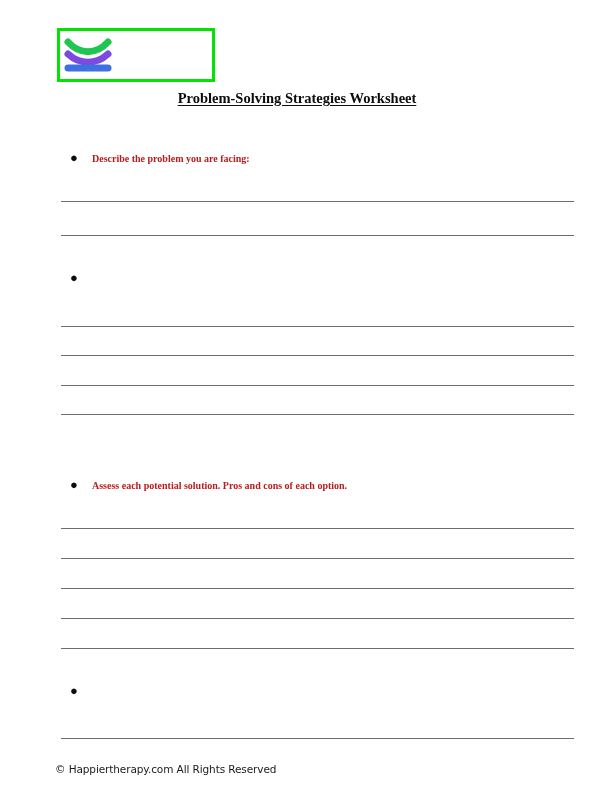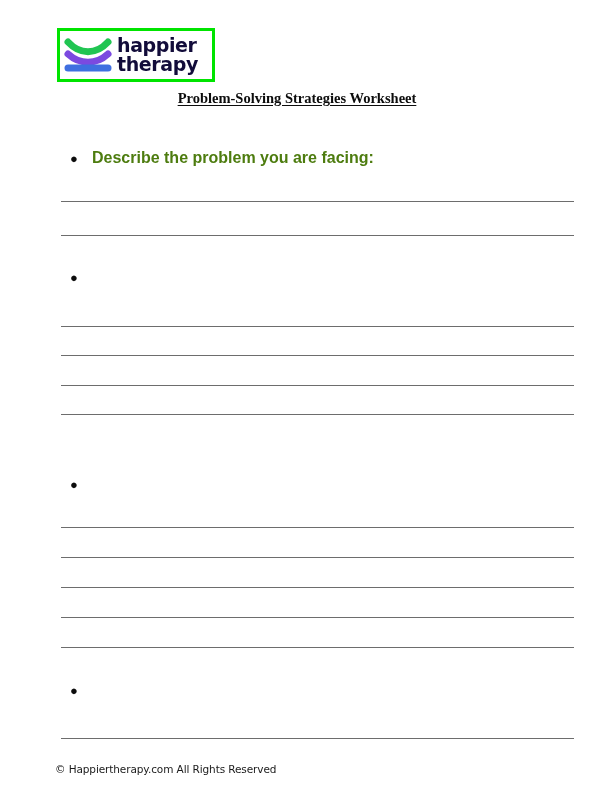--- a/index.html
+++ b/index.html
@@ -79,25 +79,25 @@
   }
   .bullet {
     width: 22px;
     flex: 0 0 22px;
     font-size: 13px;
     line-height: 16px;
     color: #0c0c0c;
     text-align: left;
   }
   .qtext {
-    font-family: Liberation Sans, sans-serif;
+    font-family: Liberation Serif, serif;
     font-weight: bold;
-    font-size: 16px;
+    font-size: 10px;
     line-height: 16px;
-    color: #4d7c0f;
+    color: #b91c1c;
     white-space: nowrap;
   }
   .rules { position: absolute; left: 0; width: 616px; }
   .rule {
     position: absolute;
     left: 61px;
     width: 513px;
     height: 1px;
     background: #6d6d6d;
   }
@@ -118,24 +118,20 @@
 <body>
 
 <div class="sheet">
 
   <div class="logo-box">
     <svg class="logo-mark" viewBox="0 0 56 48" aria-hidden="true">
       <path d="M8 11 C 20 24, 36 24, 48 11" stroke="#21c552" stroke-width="7" stroke-linecap="round" fill="none"></path>
       <path d="M8 23 C 20 34, 36 34, 48 23" stroke="#7b4ae0" stroke-width="7" stroke-linecap="round" fill="none"></path>
       <path d="M8 37 L 48 37" stroke="#3f6fe0" stroke-width="7" stroke-linecap="round" fill="none"></path>
     </svg>
-    <div class="logo-text">
-      <span>happier</span>
-      <span>therapy</span>
-    </div>
   </div>
 
   <div class="doc-title">
     <span class="u">Problem-Solving Strategies Worksheet</span>
   </div>
 
   <div class="qblock" style="top:150px;">
     <div class="qrow">
       <span class="bullet">●</span>
       <span class="qtext">Describe the problem you are facing:</span>
@@ -154,20 +150,21 @@
       <div class="rule" style="top:40px;"></div>
       <div class="rule" style="top:69px;"></div>
       <div class="rule" style="top:99px;"></div>
       <div class="rule" style="top:128px;"></div>
     </div>
   </div>
 
   <div class="qblock" style="top:477px;">
     <div class="qrow">
       <span class="bullet">●</span>
+      <span class="qtext">Assess each potential solution. Pros and cons of each option.</span>
     </div>
     <div class="rules">
       <div class="rule" style="top:34px;"></div>
       <div class="rule" style="top:64px;"></div>
       <div class="rule" style="top:94px;"></div>
       <div class="rule" style="top:124px;"></div>
       <div class="rule" style="top:154px;"></div>
     </div>
   </div>
 

